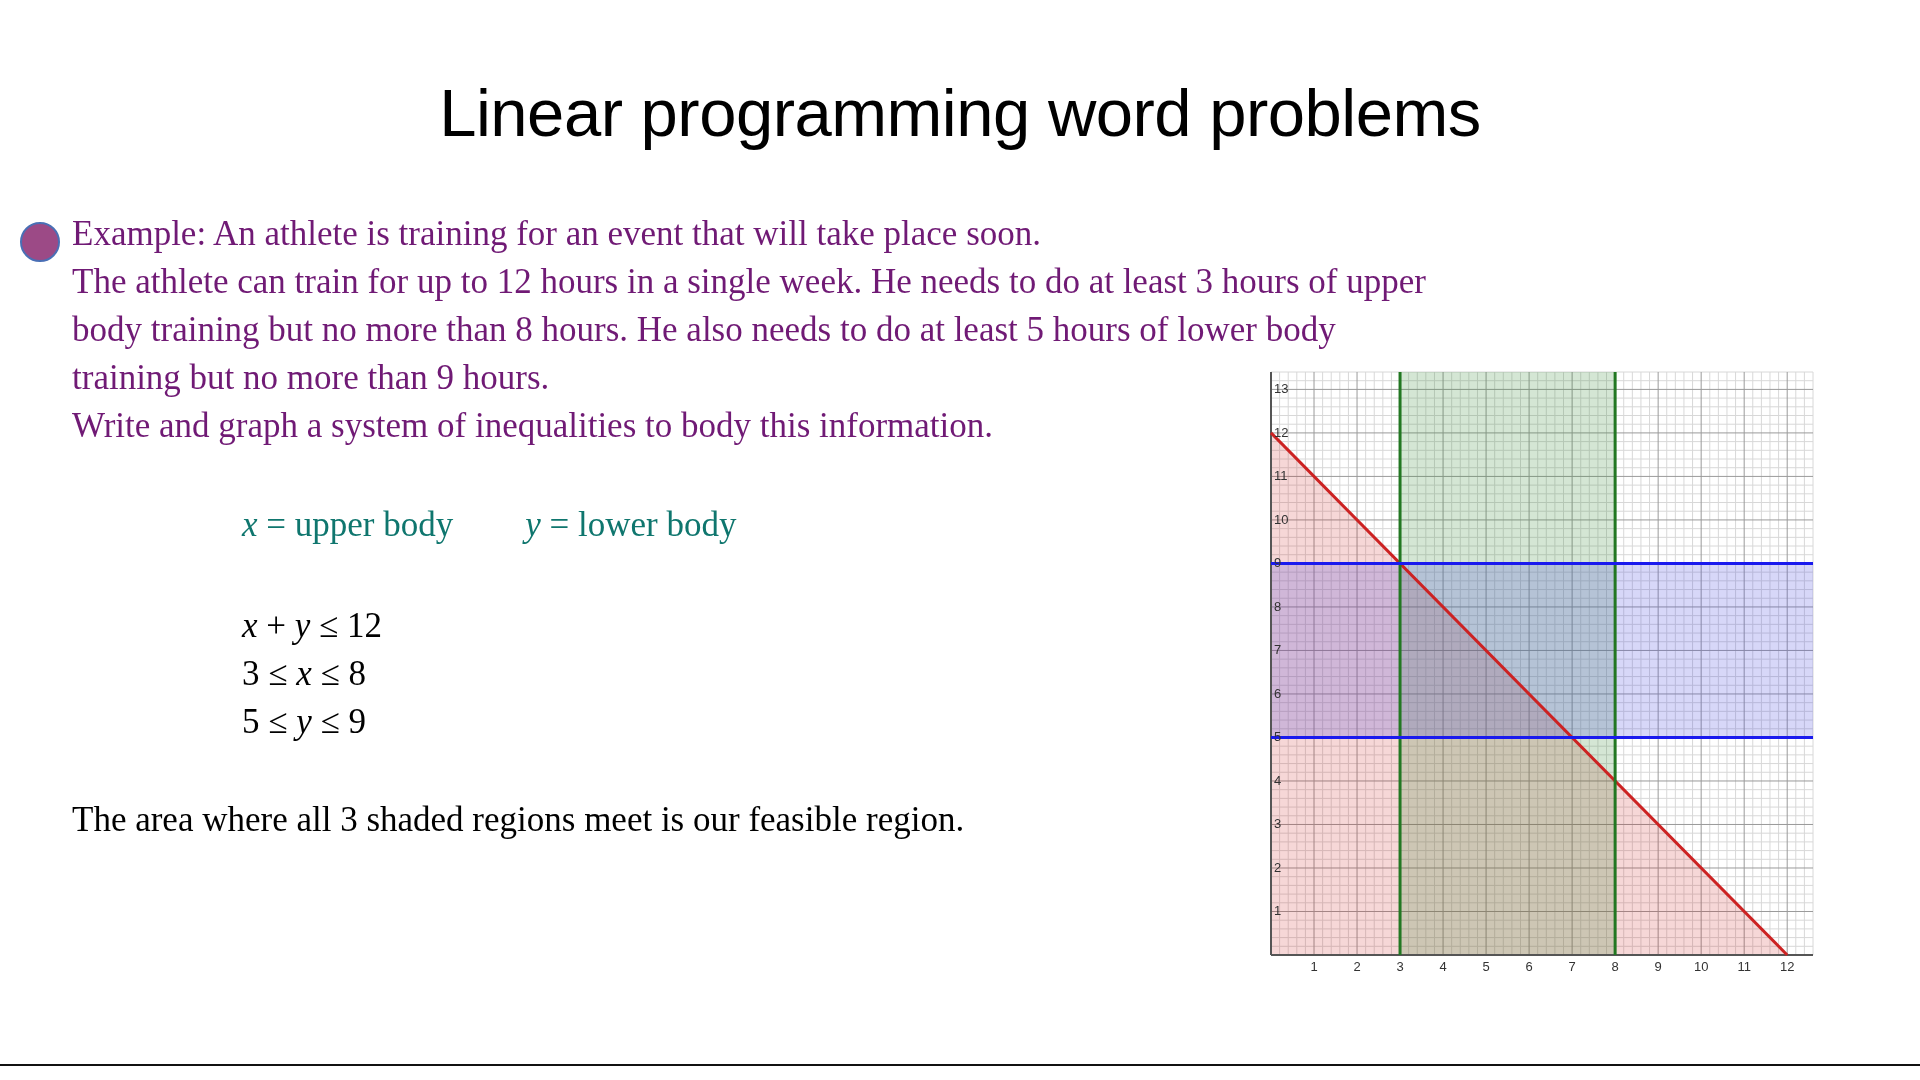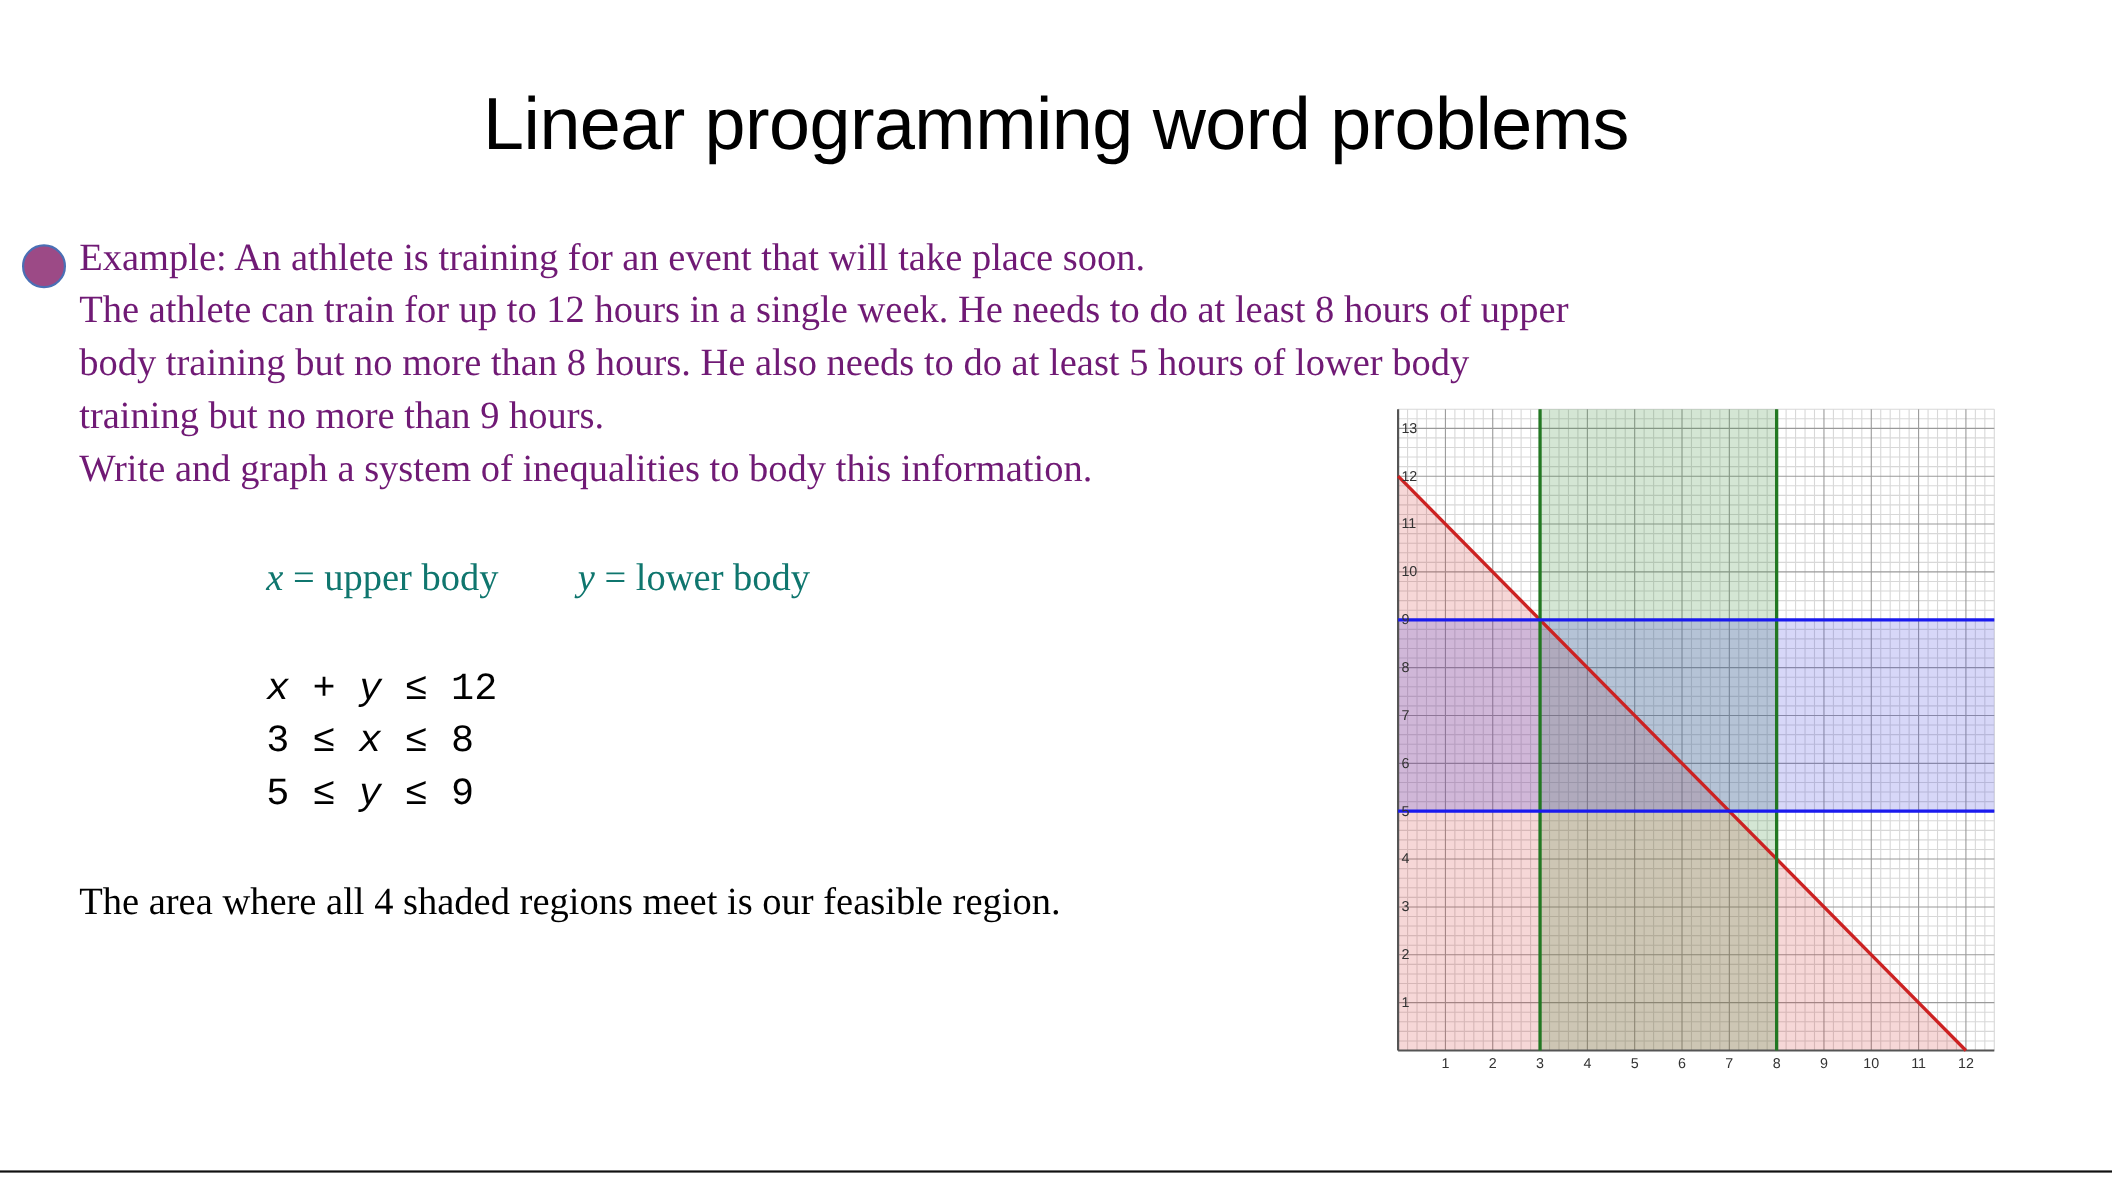--- a/index.html
+++ b/index.html
@@ -58,21 +58,21 @@
   #defs .gap { display:inline-block; width:72px; }
   .it { font-style:italic; }
   
   #ineqs {
     position:absolute;
     left:242px; top:602px;
     font-size:35px;
     line-height:48px;
     color:#000;
   }
-  #ineqs div { white-space:nowrap;font-family:Liberation Mono, monospace; }
+  #ineqs div { white-space:nowrap; }
   
   #closing {
     position:absolute;
     left:72px; top:800px;
     font-size:35px;
     color:#000;
     white-space:nowrap;
   }
   
   #graph {
@@ -93,37 +93,37 @@
 </head>
 <body>
 
 <div id="slide">
 
   <div id="title">Linear programming word problems</div>
 
   <div id="bodyblock">
     <div id="bullet"></div>
     <div class="para">Example: An athlete is training for an event that will take place soon.</div>
-    <div class="para">The athlete can train for up to 12 hours in a single week. He needs to do at least 8 hours of upper</div>
+    <div class="para">The athlete can train for up to 12 hours in a single week. He needs to do at least 3 hours of upper</div>
     <div class="para">body training but no more than 8 hours. He also needs to do at least 5 hours of lower body</div>
     <div class="para">training but no more than 9 hours.</div>
     <div class="para">Write and graph a system of inequalities to body this information.</div>
   </div>
 
   <div id="defs">
     <span class="it">x</span><span> = upper body</span><span class="gap"></span><span class="it">y</span><span> = lower body</span>
   </div>
 
   <div id="ineqs">
     <div><span class="it">x</span><span> + </span><span class="it">y</span><span> ≤ 12</span></div>
     <div><span>3 ≤ </span><span class="it">x</span><span> ≤ 8</span></div>
     <div><span>5 ≤ </span><span class="it">y</span><span> ≤ 9</span></div>
   </div>
 
-  <div id="closing">The area where all 4 shaded regions meet is our feasible region.</div>
+  <div id="closing">The area where all 3 shaded regions meet is our feasible region.</div>
 
   <div id="graph">
     <svg id="gsvg" width="578" height="615" viewBox="0 0 578 615">
         <rect x="28" y="4" width="542" height="583" fill="#ffffff"></rect>
         <line x1="36.60317460317461" y1="4" x2="36.60317460317461" y2="587" stroke="#d8d8d8" stroke-width="1"></line>
         <line x1="45.20634920634921" y1="4" x2="45.20634920634921" y2="587" stroke="#d8d8d8" stroke-width="1"></line>
         <line x1="53.80952380952382" y1="4" x2="53.80952380952382" y2="587" stroke="#d8d8d8" stroke-width="1"></line>
         <line x1="62.41269841269842" y1="4" x2="62.41269841269842" y2="587" stroke="#d8d8d8" stroke-width="1"></line>
         <line x1="79.61904761904762" y1="4" x2="79.61904761904762" y2="587" stroke="#d8d8d8" stroke-width="1"></line>
         <line x1="88.22222222222223" y1="4" x2="88.22222222222223" y2="587" stroke="#d8d8d8" stroke-width="1"></line>

